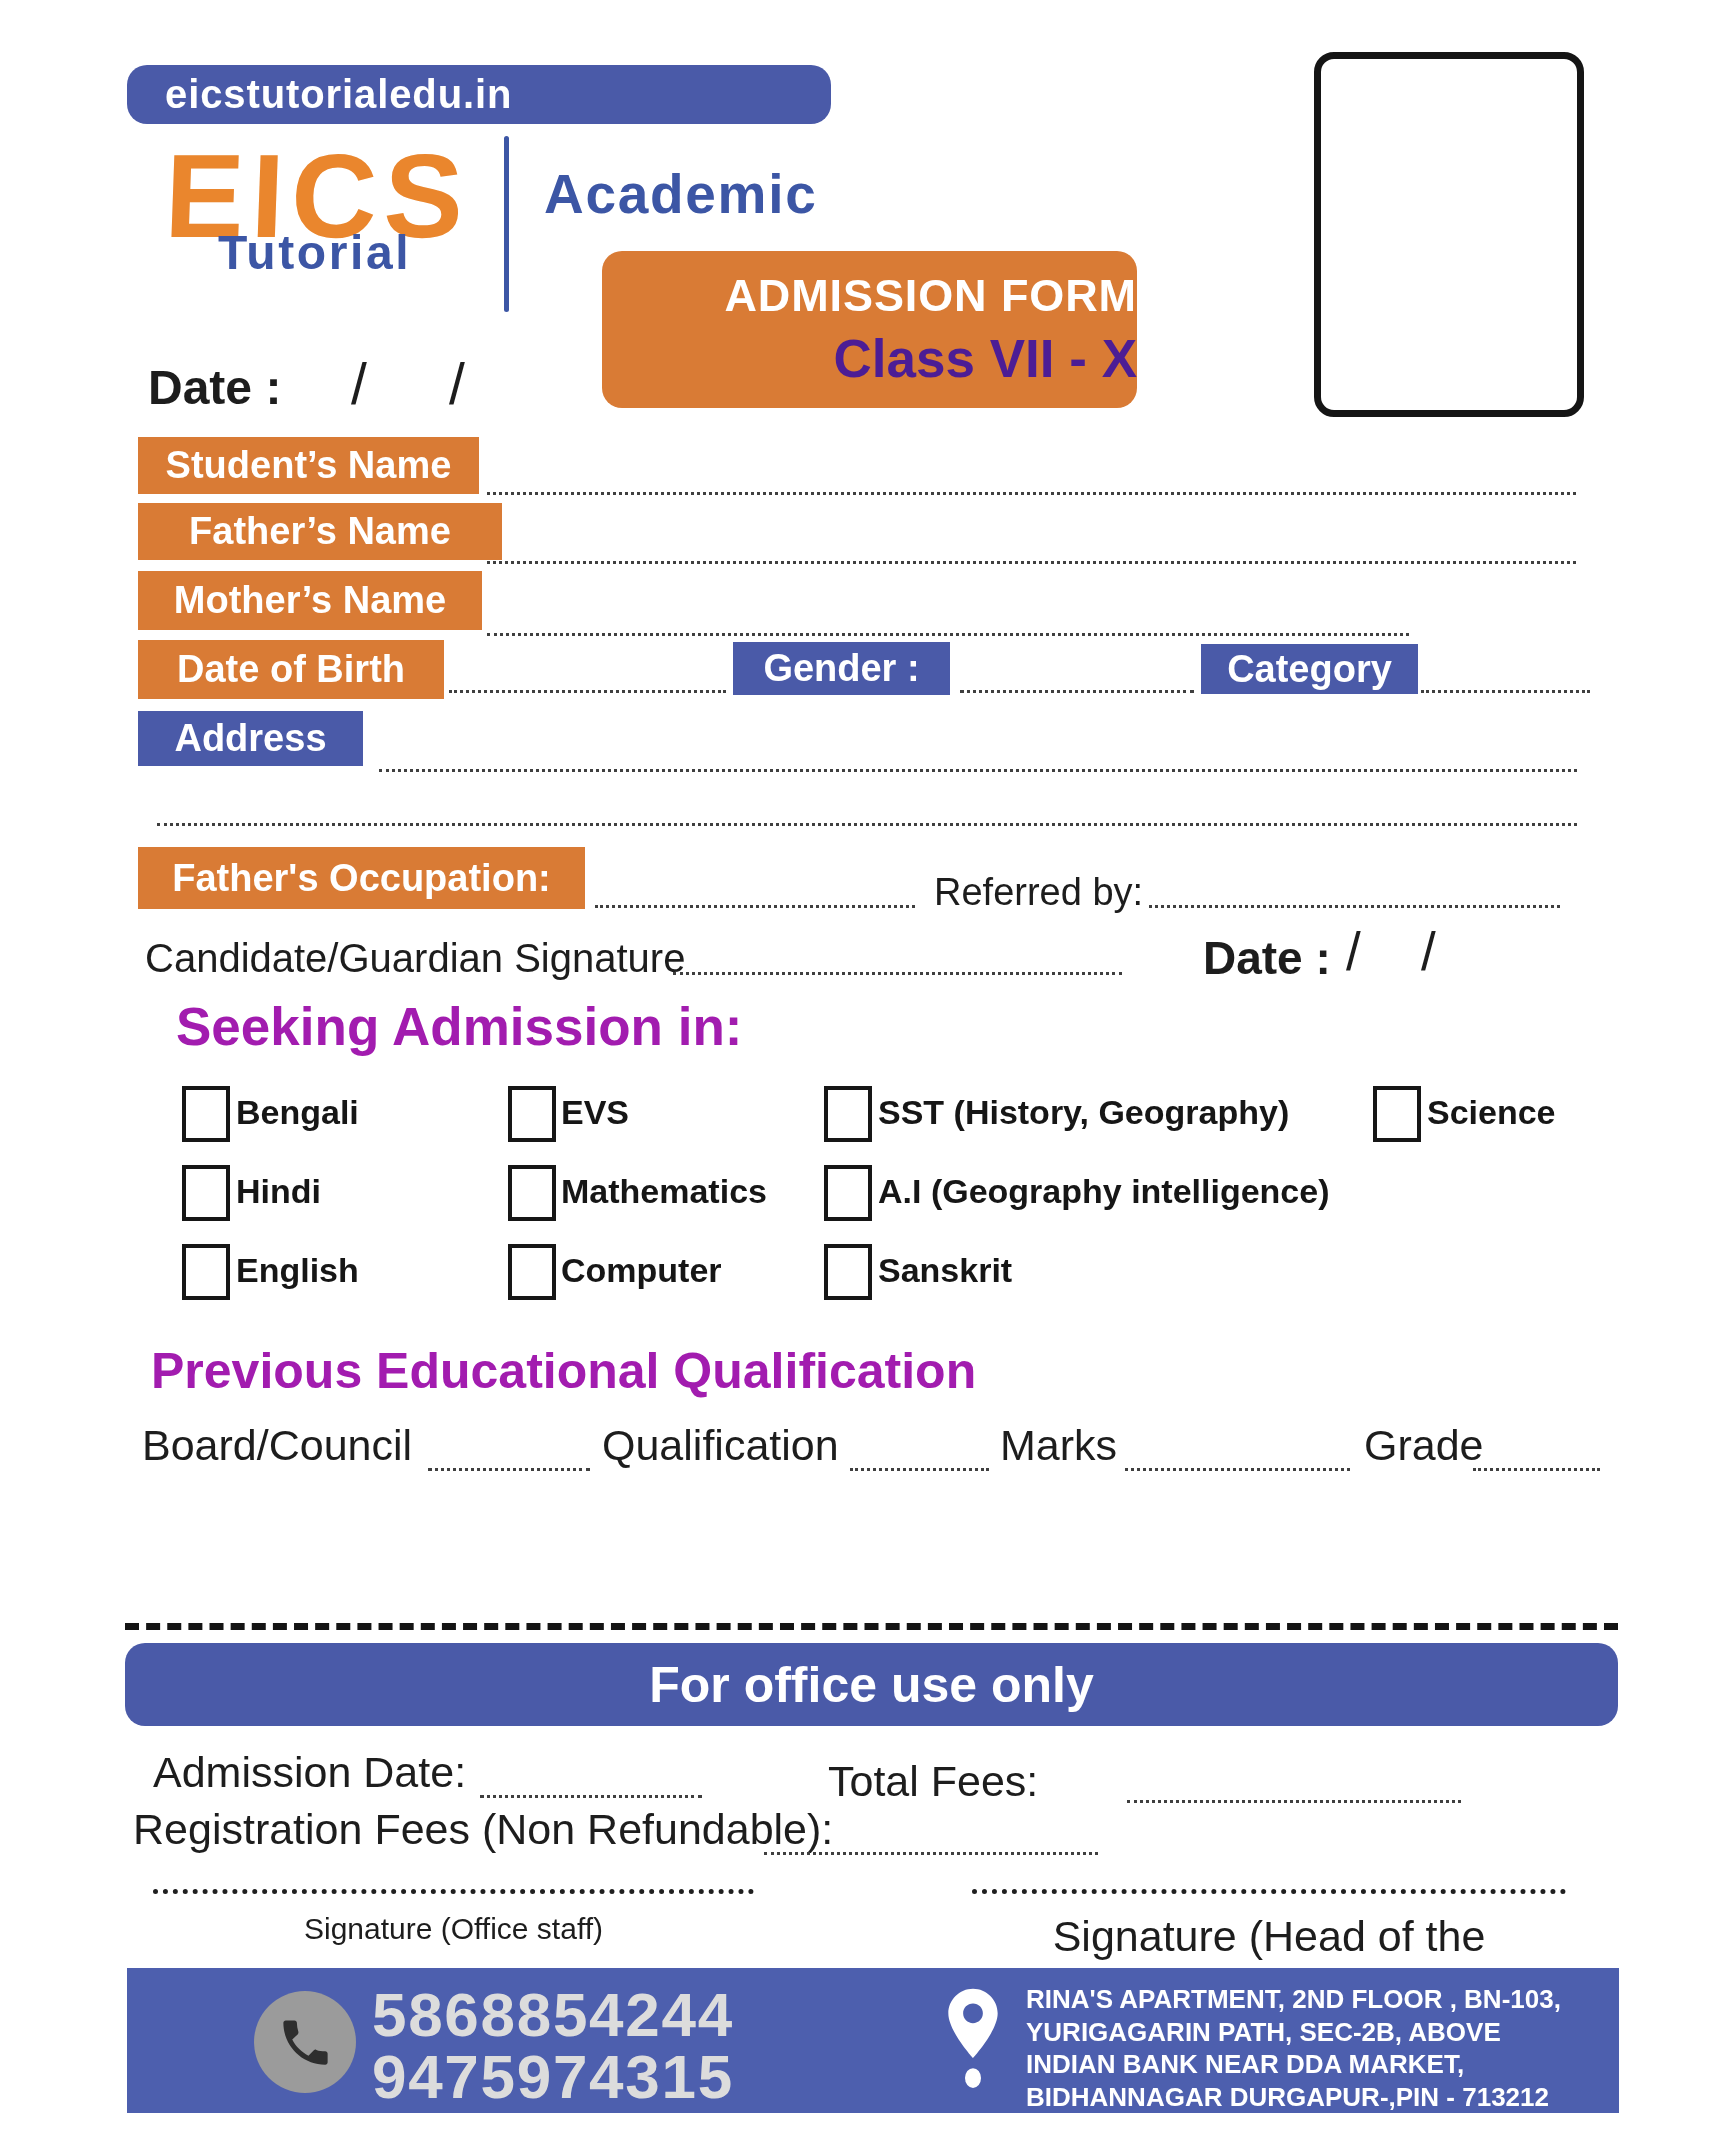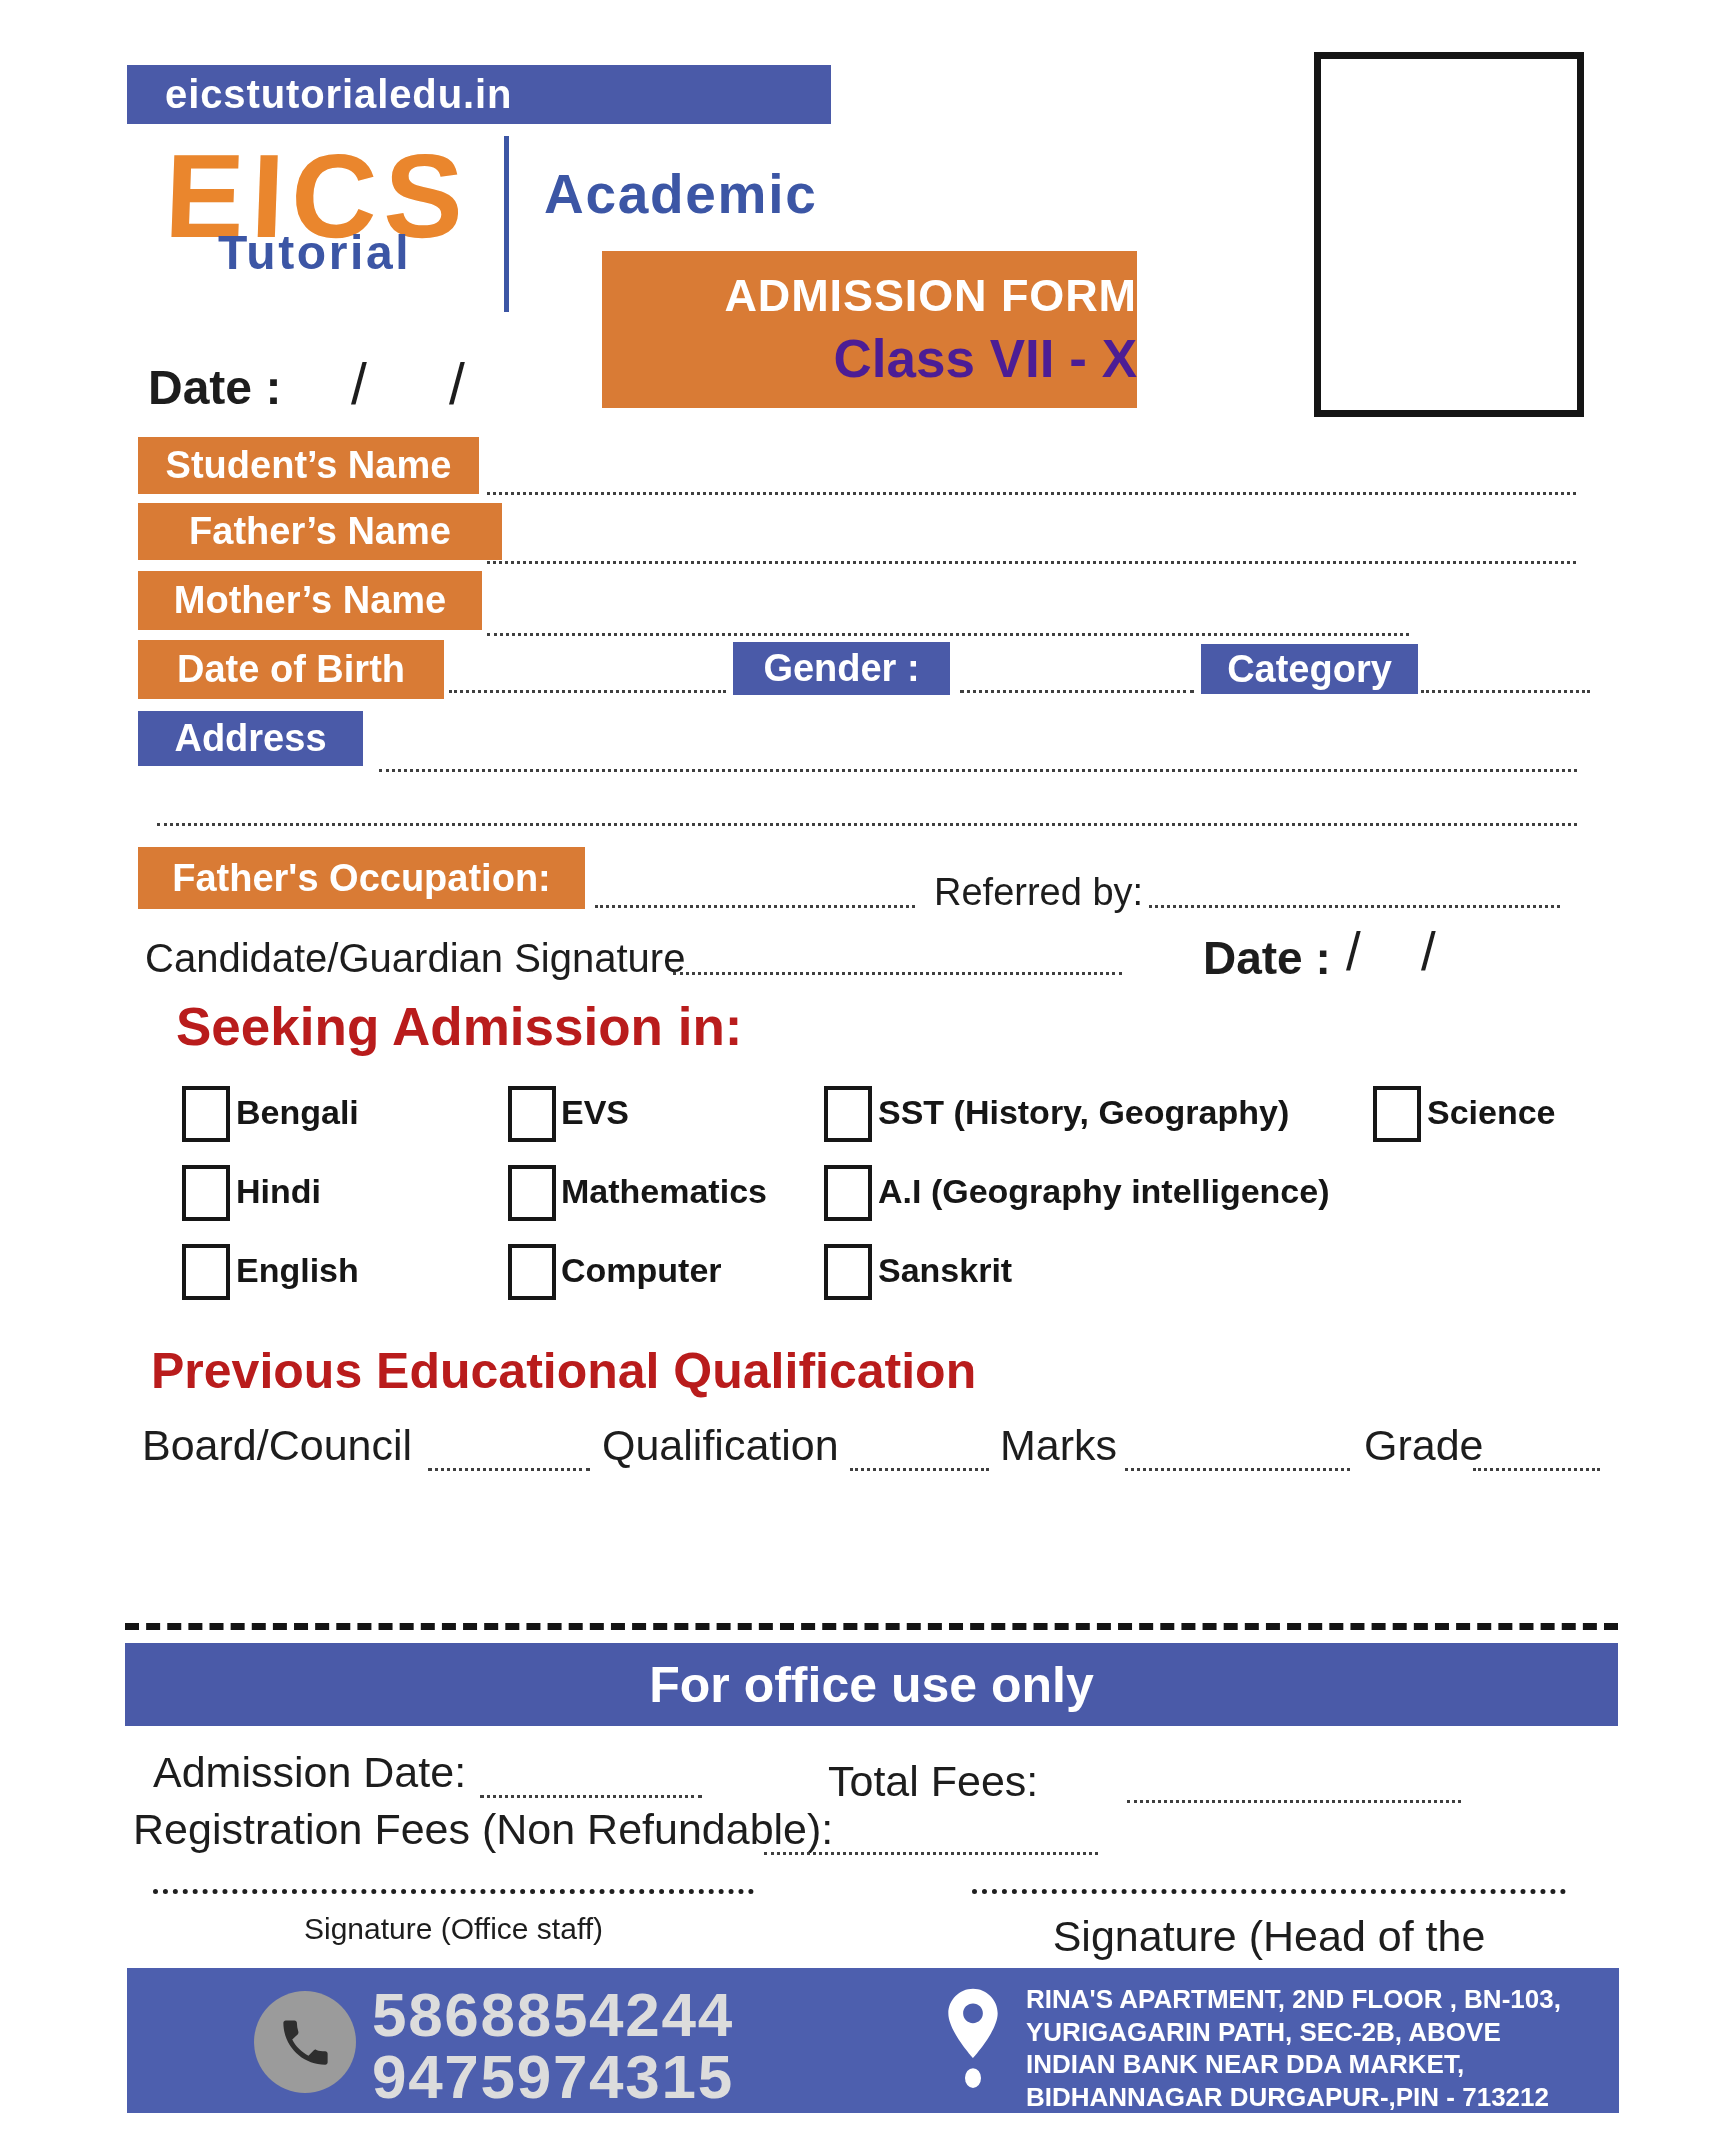--- a/index.html
+++ b/index.html
@@ -1,35 +1,35 @@
 <!DOCTYPE html>
 <html style="font-size:13.8px"><head>
 <meta charset="utf-8">
 <style>
   html,body { margin:0; padding:0; background:#e8e8e8; }
   .page {
     position:relative; width:1721px; height:2151px; background:#ffffff;
     font-family:"Liberation Sans", sans-serif; color:#1d1d1d; overflow:hidden;
   }
-  .abs { position:absolute; }
+  .abs { position:absolute;border-radius:20px; }
   .obox {
     position:absolute; background:#d97b35; color:#ffffff; font-weight:700;
     display:flex; align-items:center; justify-content:center; font-size:38px;
   }
   .bbox {
     position:absolute; background:#4a5aa8; color:#ffffff; font-weight:700;
     display:flex; align-items:center; justify-content:center; font-size:38px;
   }
   .txt { position:absolute; color:#1d1d1d; }
   .fill-line { position:absolute; height:0; border-bottom:3.4px dotted #3f3f3f; }
   .sig-line  { position:absolute; height:0; border-bottom:5.2px dotted #1f1f1f; }
   .dash-sep  { position:absolute; height:0; border-top:7.7px dashed #141414; }
   .cbx { position:absolute; width:40px; height:48px; border:4.3px solid #161616; background:#fff; }
   .cbx-label { position:absolute; height:57px; line-height:57px; font-weight:700; font-size:34px; color:#161616; white-space:nowrap; }
-  .oheading { position:absolute; color:#b91c1c; font-weight:800; white-space:nowrap; }
+  .oheading { position:absolute; color:#a21caf; font-weight:800; white-space:nowrap; }
   .slash { position:absolute; font-size:57px; font-weight:400; color:#1d1d1d; }
   .footer-bar { position:absolute; background:#4d5fae; }
   .phone-num { position:absolute; font-weight:800; font-size:62px; color:#dcdcdc; letter-spacing:1.7px; white-space:nowrap; }
   .addr-line { position:absolute; color:#ffffff; font-weight:700; font-size:26px; white-space:nowrap; }
   .center { text-align:center; }
 </style>
 </head>
 <body>
 
 <div class="page">

